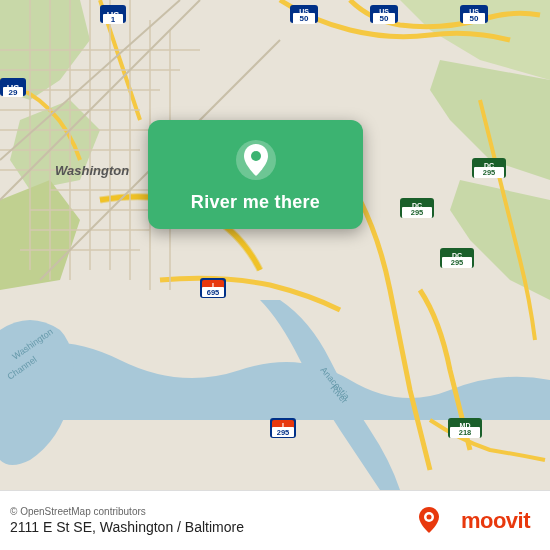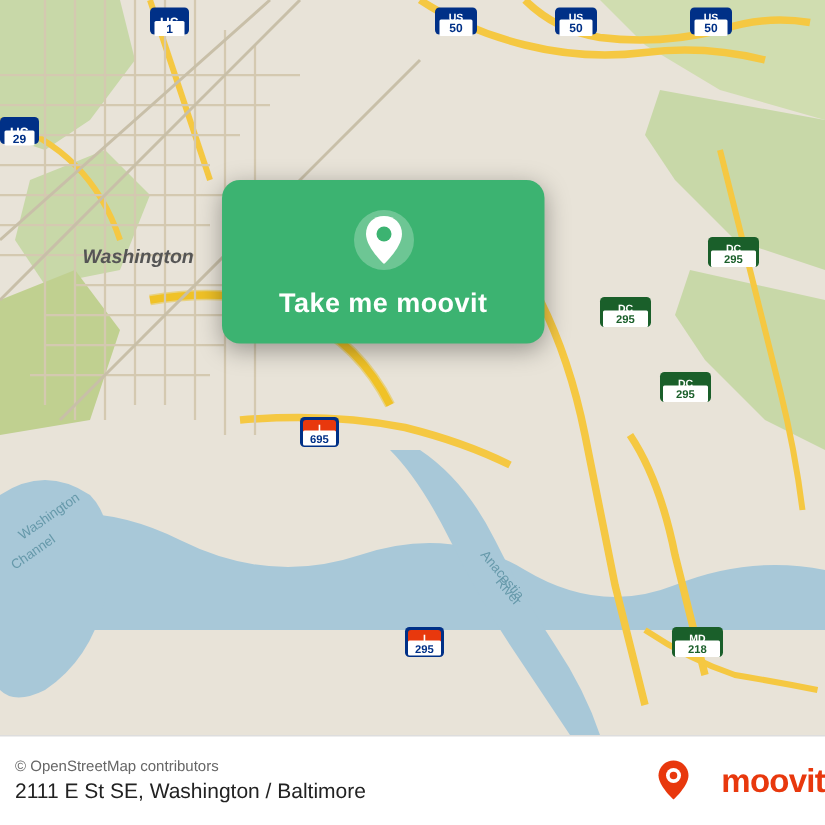--- a/index.html
+++ b/index.html
@@ -61,21 +61,21 @@
     }
 
     
     #bottom-bar {
       width: 550px;
       height: 60px;
       background: white;
       display: flex;
       align-items: center;
       justify-content: space-between;
-      padding: 0 0 0 10px;
+      padding: 0 20px 0 10px;
       border-top: 1px solid #ddd;
       position: absolute;
       bottom: 0;
       left: 0;
     }
 
     #address-section {
       display: flex;
       flex-direction: column;
       justify-content: center;
@@ -249,21 +249,21 @@
     <text x="330" y="388" fill="#6699aa" font-size="9" transform="rotate(50, 330, 388)">River</text>
   </svg>
 
   <div id="popup-card">
 
     <svg id="location-pin" viewBox="0 0 44 44" xmlns="http://www.w3.org/2000/svg">
       <circle cx="22" cy="22" r="20" fill="white" opacity="0.25"></circle>
       <path d="M22 6 C15,6 10,11 10,18 C10,27 22,38 22,38 C22,38 34,27 34,18 C34,11 29,6 22,6Z" fill="white"></path>
       <circle cx="22" cy="18" r="5" fill="#3cb371"></circle>
     </svg>
-    <button id="take-me-there-btn">Take me moovit</button>
+    <button id="take-me-there-btn">River me there</button>
   </div>
 </div>
 
 <div id="bottom-bar">
   <div id="address-section">
     <span id="copyright-text">© OpenStreetMap contributors</span>
     <span id="address-text">2111 E St SE, Washington / Baltimore</span>
   </div>
   <div id="moovit-logo">
 

